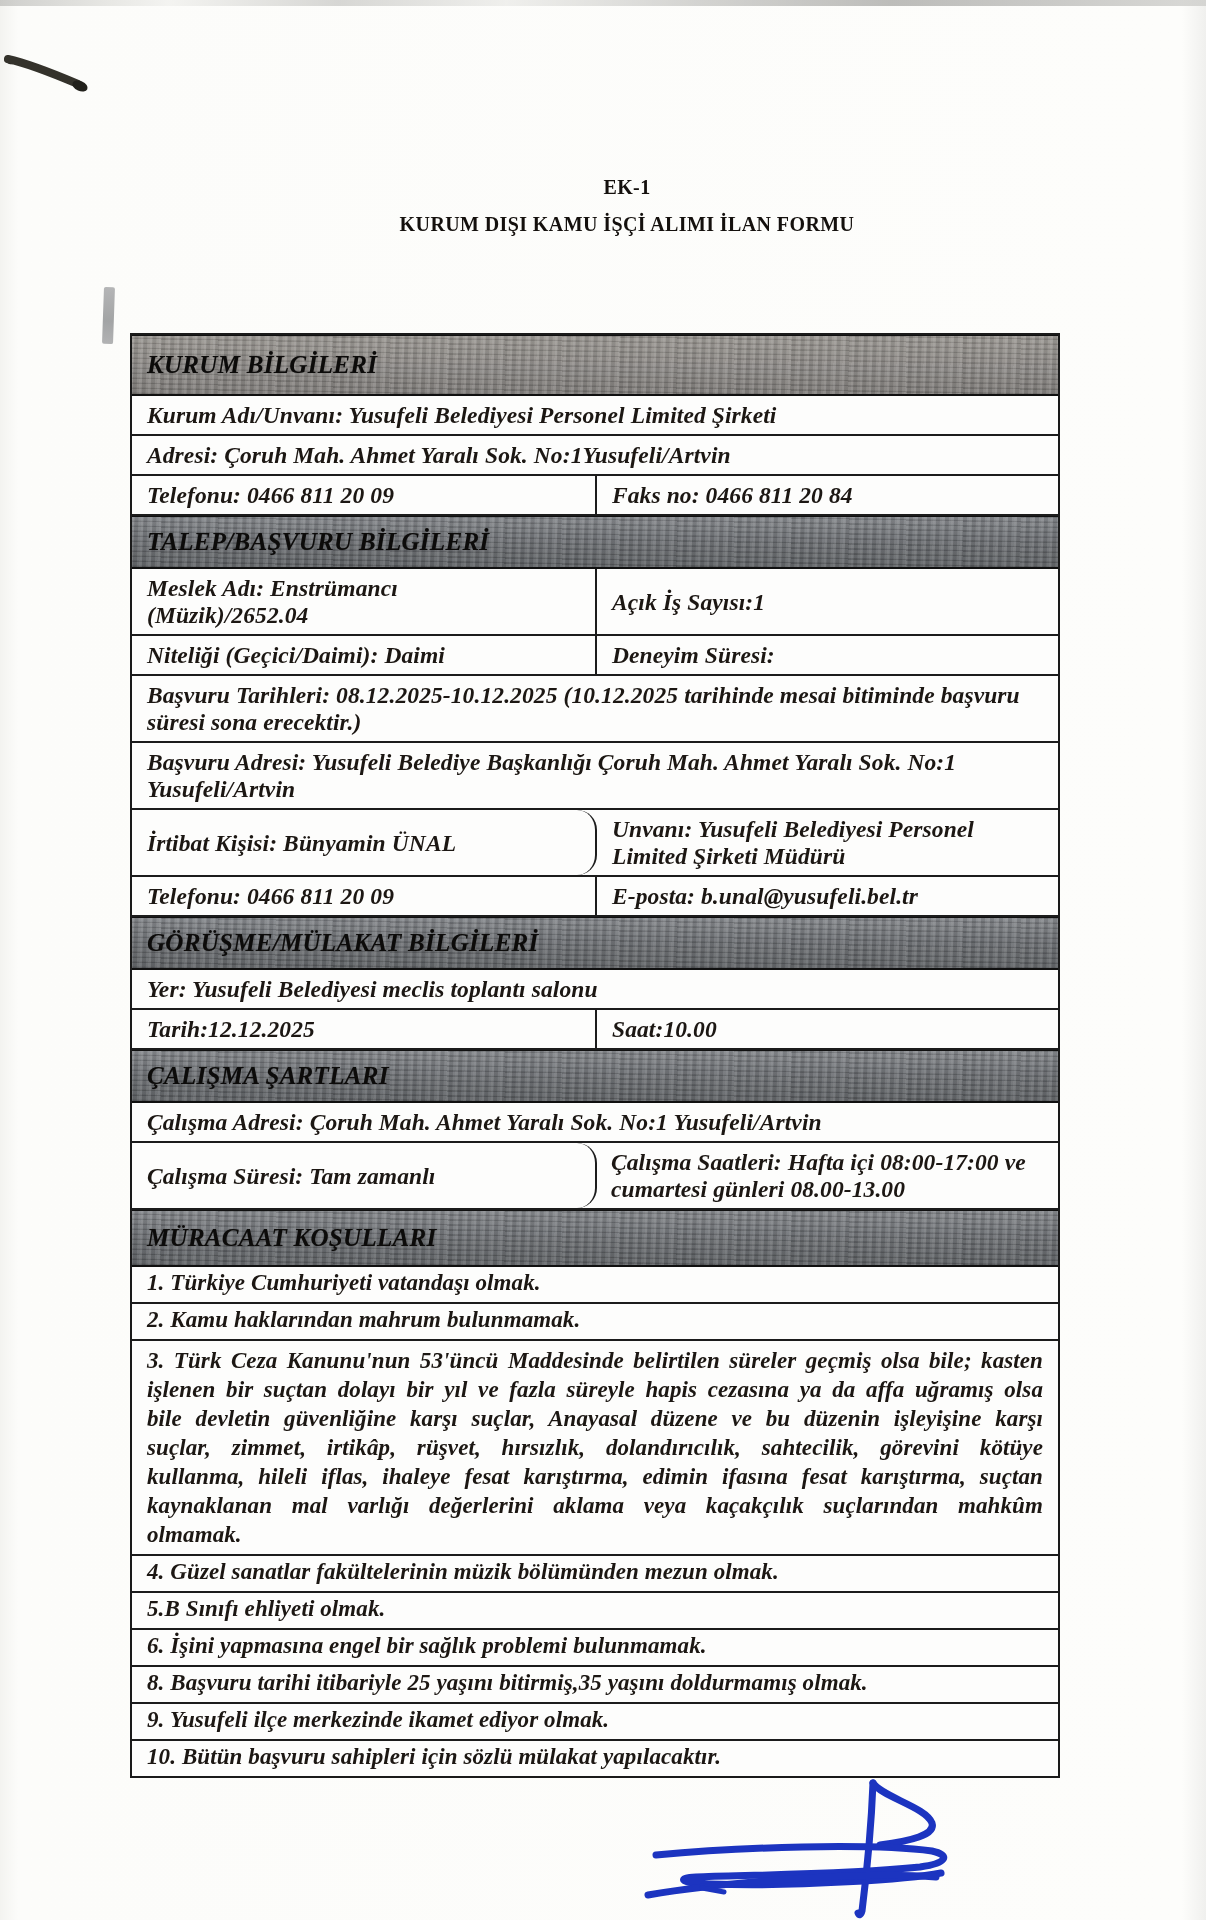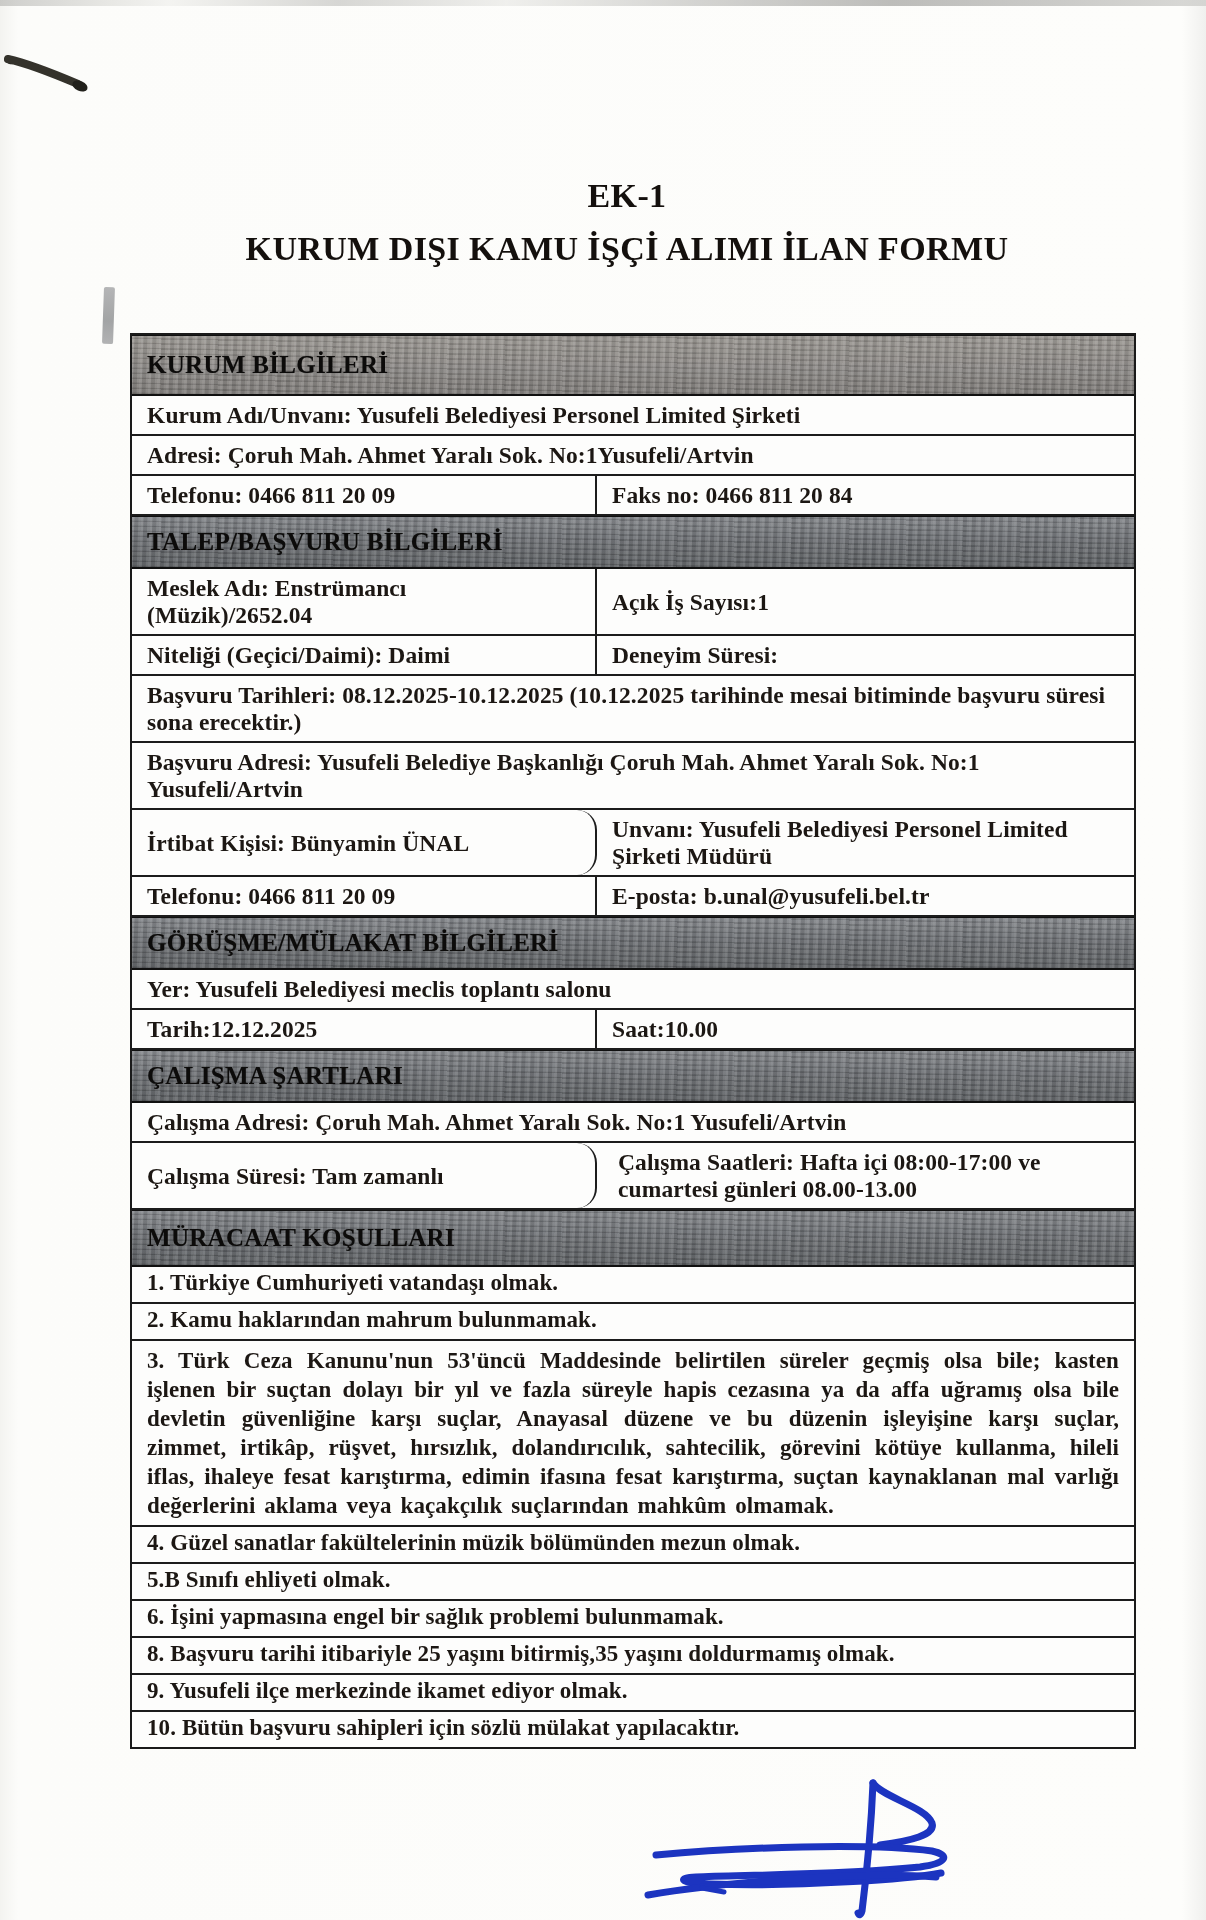--- a/index.html
+++ b/index.html
@@ -21,29 +21,30 @@
   }
   .pen-mark{position:absolute;left:0px;top:50px;}
   .left-streak{
     position:absolute;left:103px;top:287px;width:11px;height:57px;
     background:linear-gradient(180deg,#a3a4a6,#8c8e90 60%,#9fa0a2);
     opacity:.8;transform:rotate(2deg);border-radius:2px;
   }
   
   .doc-title{
     position:absolute;top:176px;left:50px;right:2px;
-    text-align:center;font-size:34px;letter-spacing:.4px;line-height:1.15;color:#14100d;
+    text-align:center;font-size:20px;letter-spacing:.4px;line-height:1.15;color:#14100d;
   }
   .doc-title .l1{margin-bottom:14px;}
   
   .form-table{
-    position:absolute;left:130px;top:333px;width:1006px;
+    position:absolute;left:130px;top:333px;width:930px;
     border:2px solid #1a1a1a;
     box-sizing:border-box;
     background:#fdfdfc;
+    font-style:italic;
   }
   .band{
     position:relative;display:flex;align-items:center;
     padding:0 15px;
     border-top:1px solid #101010;border-bottom:2px solid #101010;
     font-size:25px;letter-spacing:.3px;color:#0c0b0a;
     text-shadow:0 0 1px rgba(0,0,0,.35);
   }
   .band-light{height:58px;background-color:#8f8c88;
     background-image:
@@ -149,21 +150,21 @@
     </div>
 
     <div class="band band-dark">
       <span>ÇALIŞMA ŞARTLARI</span>
     </div>
     <div class="row">
       <div class="cell cell-full">Çalışma Adresi: Çoruh Mah. Ahmet Yaralı Sok. No:1 Yusufeli/Artvin</div>
     </div>
     <div class="row">
       <div class="cell cell-l v-center">Çalışma Süresi: Tam zamanlı</div>
-      <div class="cell cell-r" style="padding-left:21px;padding-right:8px;">Çalışma Saatleri: Hafta içi 08:00-17:00 ve cumartesi günleri 08.00-13.00</div>
+      <div class="cell cell-r" style="padding-left:14px;padding-right:8px;">Çalışma Saatleri: Hafta içi 08:00-17:00 ve cumartesi günleri 08.00-13.00</div>
     </div>
 
     <div class="band band-dark" style="height:54px;">
       <span>MÜRACAAT KOŞULLARI</span>
     </div>
     <div class="row">
         <div class="cell cell-full item">1. Türkiye Cumhuriyeti vatandaşı olmak.</div>
       </div>
     <div class="row">
         <div class="cell cell-full item">2. Kamu haklarından mahrum bulunmamak.</div>

